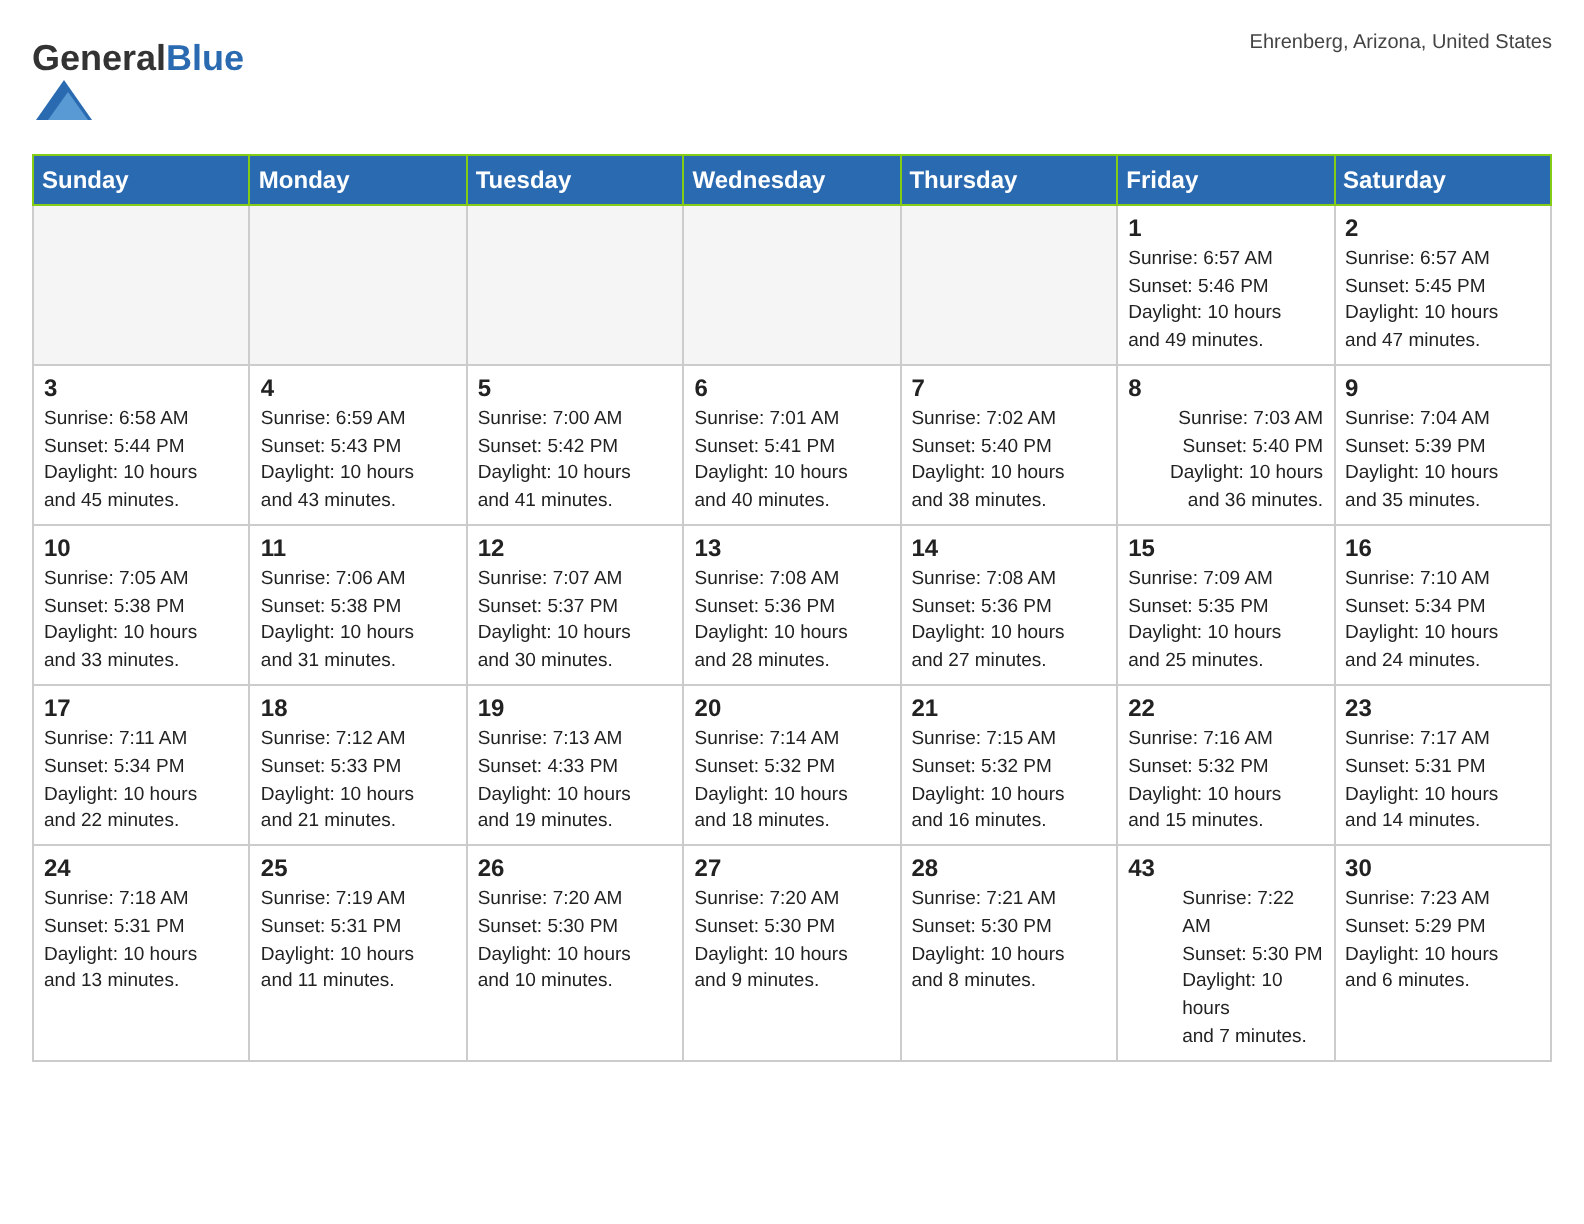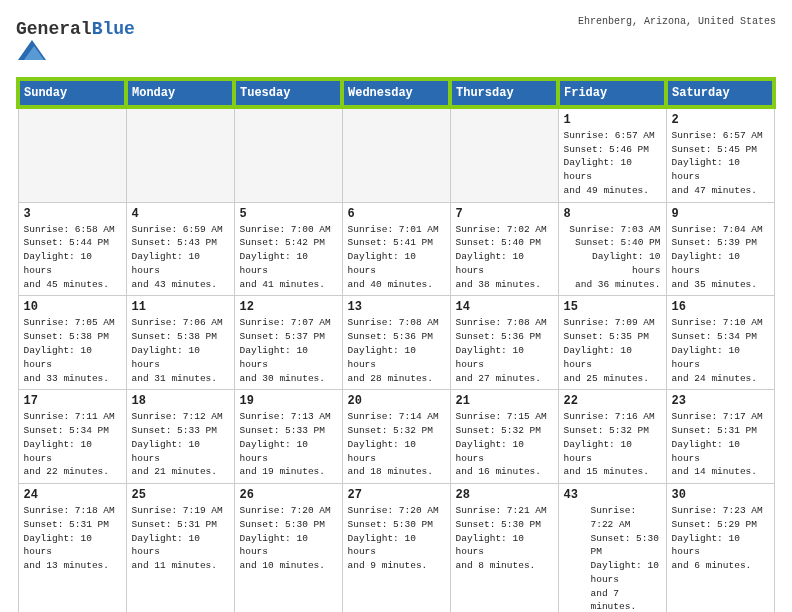--- a/index.html
+++ b/index.html
@@ -8,21 +8,20 @@
       background: #fff;
       width: 792px;
       height: 612px;
       overflow: hidden;
     }
     .page {
       width: 792px;
       height: 520px;
       background: #fff;
       padding: 16px 16px 10px 16px;
-      font-family: Liberation Mono, monospace;
     }
     .header {
       display: flex;
       align-items: flex-start;
       justify-content: space-between;
       margin-bottom: 8px;
     }
     .logo {
       display: flex;
       align-items: center;
@@ -58,21 +57,21 @@
       width: 100%;
       border-collapse: collapse;
     }
     .calendar th {
       background: #2a6ab1;
       color: #fff;
       font-size: 12px;
       font-weight: bold;
       padding: 5px 4px;
       text-align: left;
-      border: 4px solid #84cc16;
+      border: 1px solid #84cc16;
     }
     .calendar td {
       border: 1px solid #ccc;
       vertical-align: top;
       padding: 4px 5px;
       font-size: 10px;
       color: #222;
       width: 108px;
       height: 80px;
       background: #fff;
@@ -263,21 +262,21 @@
           <td>
             <span class="day-number">18</span>
             <div class="day-info" style="white-space: pre-line;">Sunrise: 7:12 AM
 Sunset: 5:33 PM
 Daylight: 10 hours
 and 21 minutes.</div>
           </td>
           <td>
             <span class="day-number">19</span>
             <div class="day-info" style="white-space: pre-line;">Sunrise: 7:13 AM
-Sunset: 5:33 PM
+Sunset: 4:33 PM
 Daylight: 10 hours
 and 19 minutes.</div>
           </td>
           <td>
             <span class="day-number">20</span>
             <div class="day-info" style="white-space: pre-line;">Sunrise: 7:14 AM
 Sunset: 5:32 PM
 Daylight: 10 hours
 and 18 minutes.</div>
           </td>

